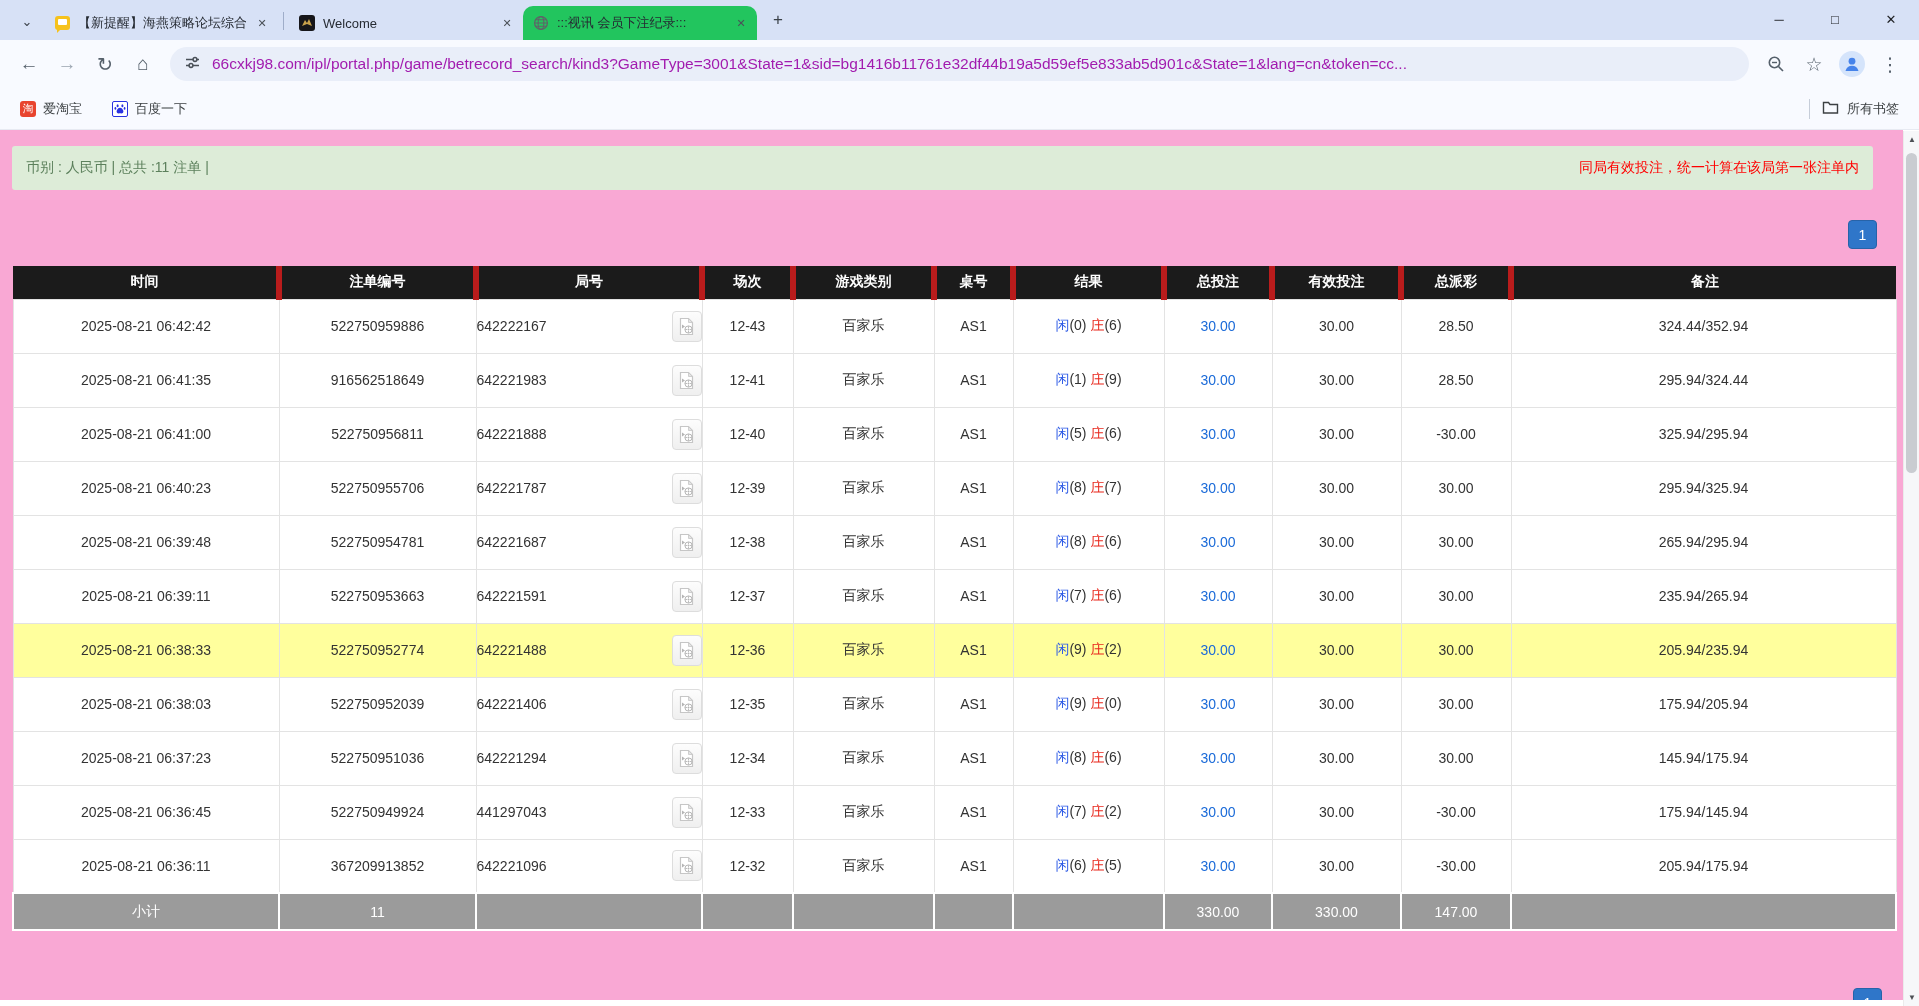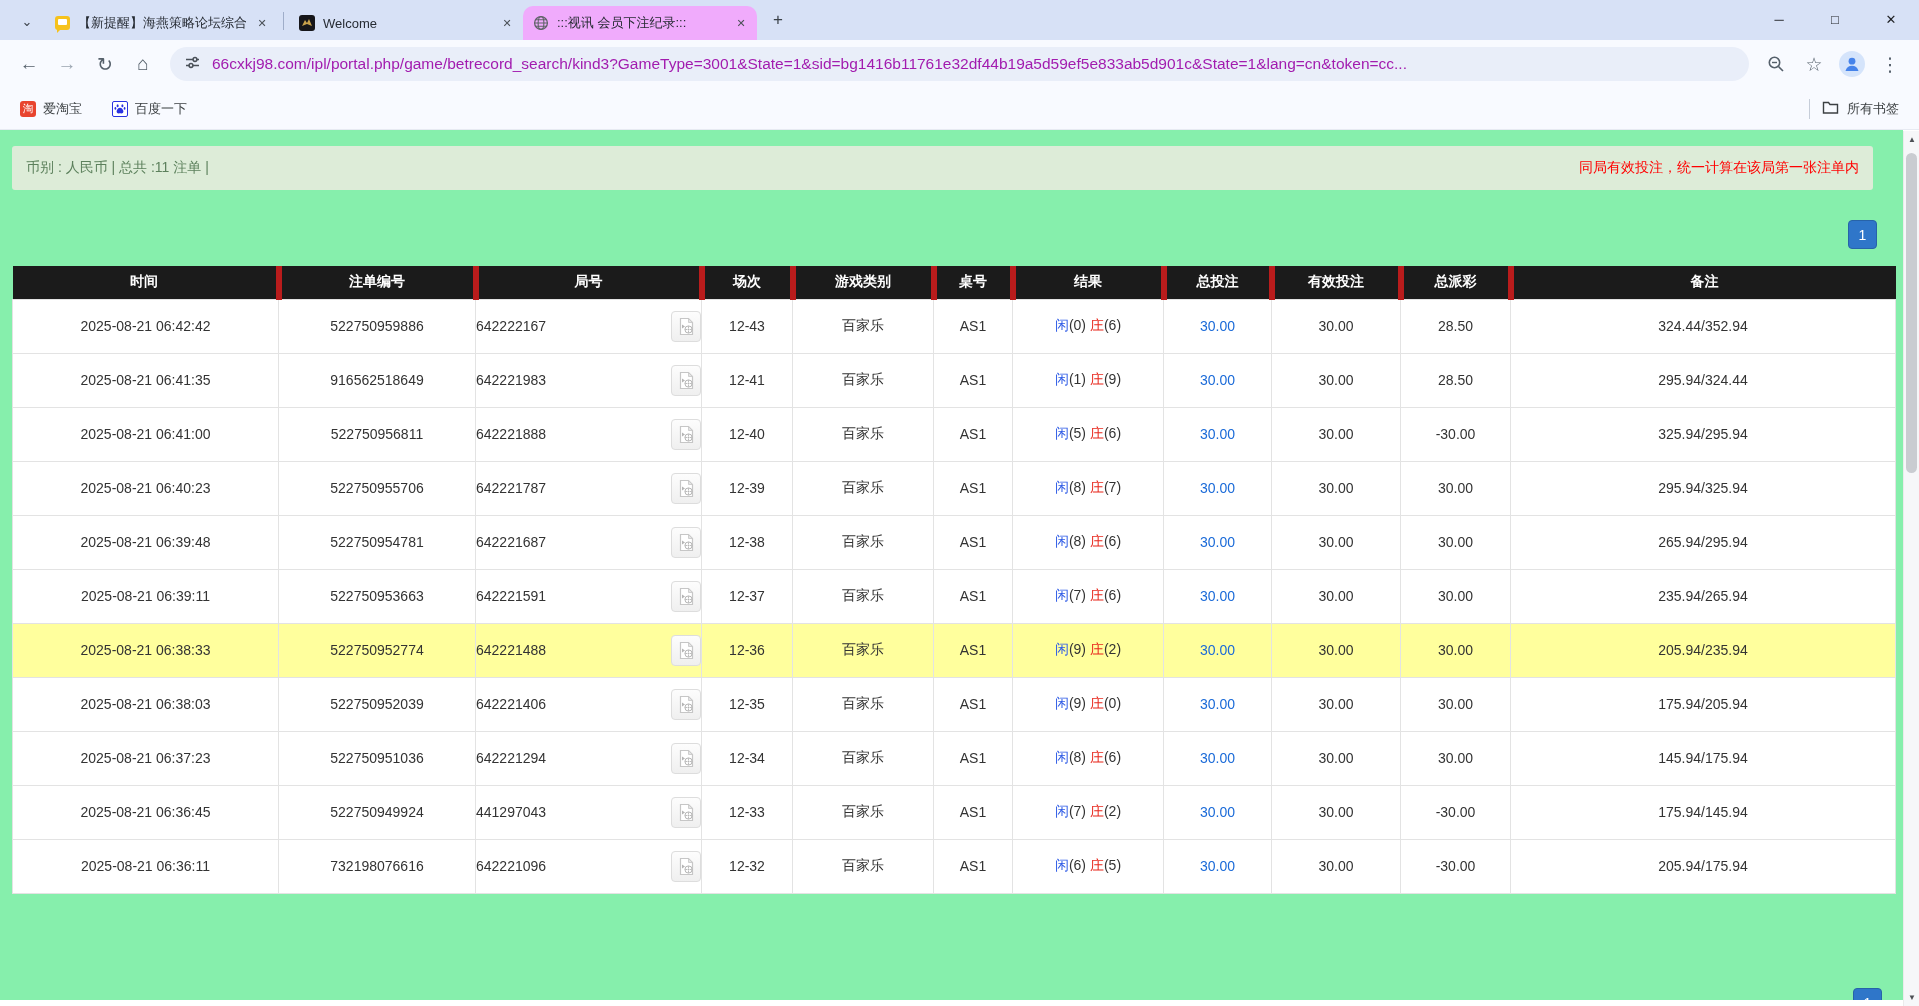--- a/index.html
+++ b/index.html
@@ -3,21 +3,21 @@
 <meta charset="utf-8">
 <style>
   * { box-sizing: border-box; margin: 0; padding: 0; }
   html, body { width: 1919px; height: 1006px; overflow: hidden; background: #fff;
     font-family: "Liberation Sans", sans-serif; }
 
   
   .tabbar { height: 40px; background: #d7e1f6; display: flex; align-items: flex-end; padding-left: 6px; position: relative; }
   .tab-search { width: 30px; height: 30px; margin: 0 2px 4px 6px; border-radius: 50%; display: flex; align-items: center; justify-content: center; color: #3a4048; font-size: 13px; cursor: pointer; }
   .tab { width: 234px; height: 34px; display: flex; align-items: center; gap: 8px; padding: 0 8px 0 10px; border-radius: 10px 10px 0 0; color: #262b33; font-size: 13px; cursor: pointer; }
-  .tab.active { background: #f0abfc; }
+  .tab.active { background: #22c55e; }
   .tab .favicon { width: 16px; height: 16px; flex: 0 0 16px; display: flex; align-items: center; justify-content: center; }
   .tab .title { flex: 1; white-space: nowrap; overflow: hidden; }
   .tab .close { width: 16px; height: 16px; border-radius: 50%; display: flex; align-items: center; justify-content: center; color: #4b5158; font-size: 11px; }
   .tab-divider { width: 1px; height: 18px; background: #9fadc9; margin: 0 5px 10px 5px; }
   .newtab { width: 26px; height: 26px; margin: 0 0 7px 8px; border-radius: 50%; display: flex; align-items: center; justify-content: center; font-size: 17px; color: #3a4048; cursor: pointer; }
   .win-controls { position: absolute; right: 0; top: 0; height: 38px; display: flex; }
   .win-btn { width: 56px; height: 38px; display: flex; align-items: center; justify-content: center; font-size: 13px; color: #1c1e21; cursor: pointer; }
 
   .toolbar { height: 48px; background: #f8faff; display: flex; align-items: center; padding: 0 10px; }
   .nav-btn { width: 34px; height: 34px; border-radius: 50%; display: flex; align-items: center; justify-content: center; color: #55606b; font-size: 19px; margin: 0 2px; cursor: pointer; }
@@ -26,21 +26,21 @@
   .urlbar .url-text { font-size: 15.5px; color: #a21caf; white-space: nowrap; overflow: hidden; }
   .tool-right { display: flex; align-items: center; }
 
   .bookmarksbar { height: 42px; background: #f8faff; display: flex; align-items: center; padding: 0 12px; border-bottom: 1px solid #e7eaf2; }
   .bookmark { display: flex; align-items: center; gap: 7px; padding: 4px 8px; border-radius: 6px; font-size: 13px; color: #3c4043; cursor: pointer; margin-right: 14px; }
   .bm-spacer { flex: 1; }
   .bm-divider { width: 1px; height: 20px; background: #c6cdd9; margin-right: 12px; }
   .all-bookmarks { display: flex; align-items: flex-end; gap: 8px; font-size: 13px; color: #3c4043; cursor: pointer; padding-right: 8px; }
 
   
-  .page { position: relative; height: 870px; width: 1903px; background: #86efac; overflow: hidden; }
+  .page { position: relative; height: 870px; width: 1903px; background: #f9a8d4; overflow: hidden; }
   .info-bar { margin: 16px 30px 0 12px; height: 44px; background: #ddecd8; border-radius: 3px; display: flex; align-items: center; justify-content: space-between; padding: 0 14px; }
   .info-left { font-size: 14px; color: #5c805c; }
   .info-right { font-size: 14px; color: #ff0000; }
   .page-btn { position: absolute; width: 29px; height: 29px; background: #2f76c9; color: #fff; font-size: 14px; border: 1px solid #2763a8; border-radius: 4px; display: flex; align-items: center; justify-content: center; cursor: pointer; }
   .page-btn.top { top: 90px; right: 26px; }
   .page-btn.bottom { top: 858px; right: 21px; height: 29px; }
 
   table.bets { margin: 76px 0 0 12px; width: 1883px; table-layout: fixed; border-collapse: collapse; }
   .bets thead th { background: #1b1b1b; color: #fff; font-size: 14px; font-weight: bold; height: 33px; text-align: center; margin-left: 11px; }
   .bets thead th + th { border-left: 6px solid #b91c1c; }
@@ -514,21 +514,21 @@
       <span class="player">闲</span><span class="rv">(7)</span>
       <span class="banker">庄</span><span class="rv">(2)</span>
     </td>
     <td><a class="bet-link">30.00</a></td>
     <td>30.00</td>
     <td class="neg">-30.00</td>
     <td>175.94/145.94</td>
   </tr>
         <tr>
     <td>2025-08-21 06:36:11</td>
-    <td>732198076616</td>
+    <td>367209913852</td>
     <td>
       <span class="game-cell">
         <span>642221096</span>
         <span class="video-btn">
           <svg width="17" height="19" viewBox="0 0 17 19">
                   <path d="M2.5 1.5h8l4 4v12h-12z" fill="#fff" stroke="#c6c6c6" stroke-width="1.2"></path>
                   <path d="M10.5 1.5l4 4h-4z" fill="#e4e4e4" stroke="#c6c6c6" stroke-width="0.8"></path>
                   <circle cx="10.5" cy="12.5" r="3.6" fill="#fff" stroke="#b5b5b5" stroke-width="1"></circle>
                   <circle cx="10.5" cy="12.5" r="0.9" fill="#b5b5b5"></circle>
                   <path d="M10.5 9.2v2 M10.5 13.8v2 M7.2 12.5h2 M11.8 12.5h2" stroke="#b5b5b5" stroke-width="0.9"></path>
@@ -544,20 +544,33 @@
       <span class="player">闲</span><span class="rv">(6)</span>
       <span class="banker">庄</span><span class="rv">(5)</span>
     </td>
     <td><a class="bet-link">30.00</a></td>
     <td>30.00</td>
     <td class="neg">-30.00</td>
     <td>205.94/175.94</td>
   </tr>
       </tbody>
     <tfoot>
+      <tr>
+        <td>小计</td>
+        <td>11</td>
+        <td></td>
+          <td></td>
+          <td></td>
+          <td></td>
+          <td></td>
+        <td>330.00</td>
+        <td>330.00</td>
+        <td>147.00</td>
+        <td></td>
+      </tr>
     </tfoot>
   </table>
 
   <div class="page-btn bottom">1</div>
 </div>
 
 <div class="scrollbar">
   <div class="scroll-arrow">▲</div>
   <div class="scroll-thumb"></div>
   <div class="scroll-arrow down">▼</div>

